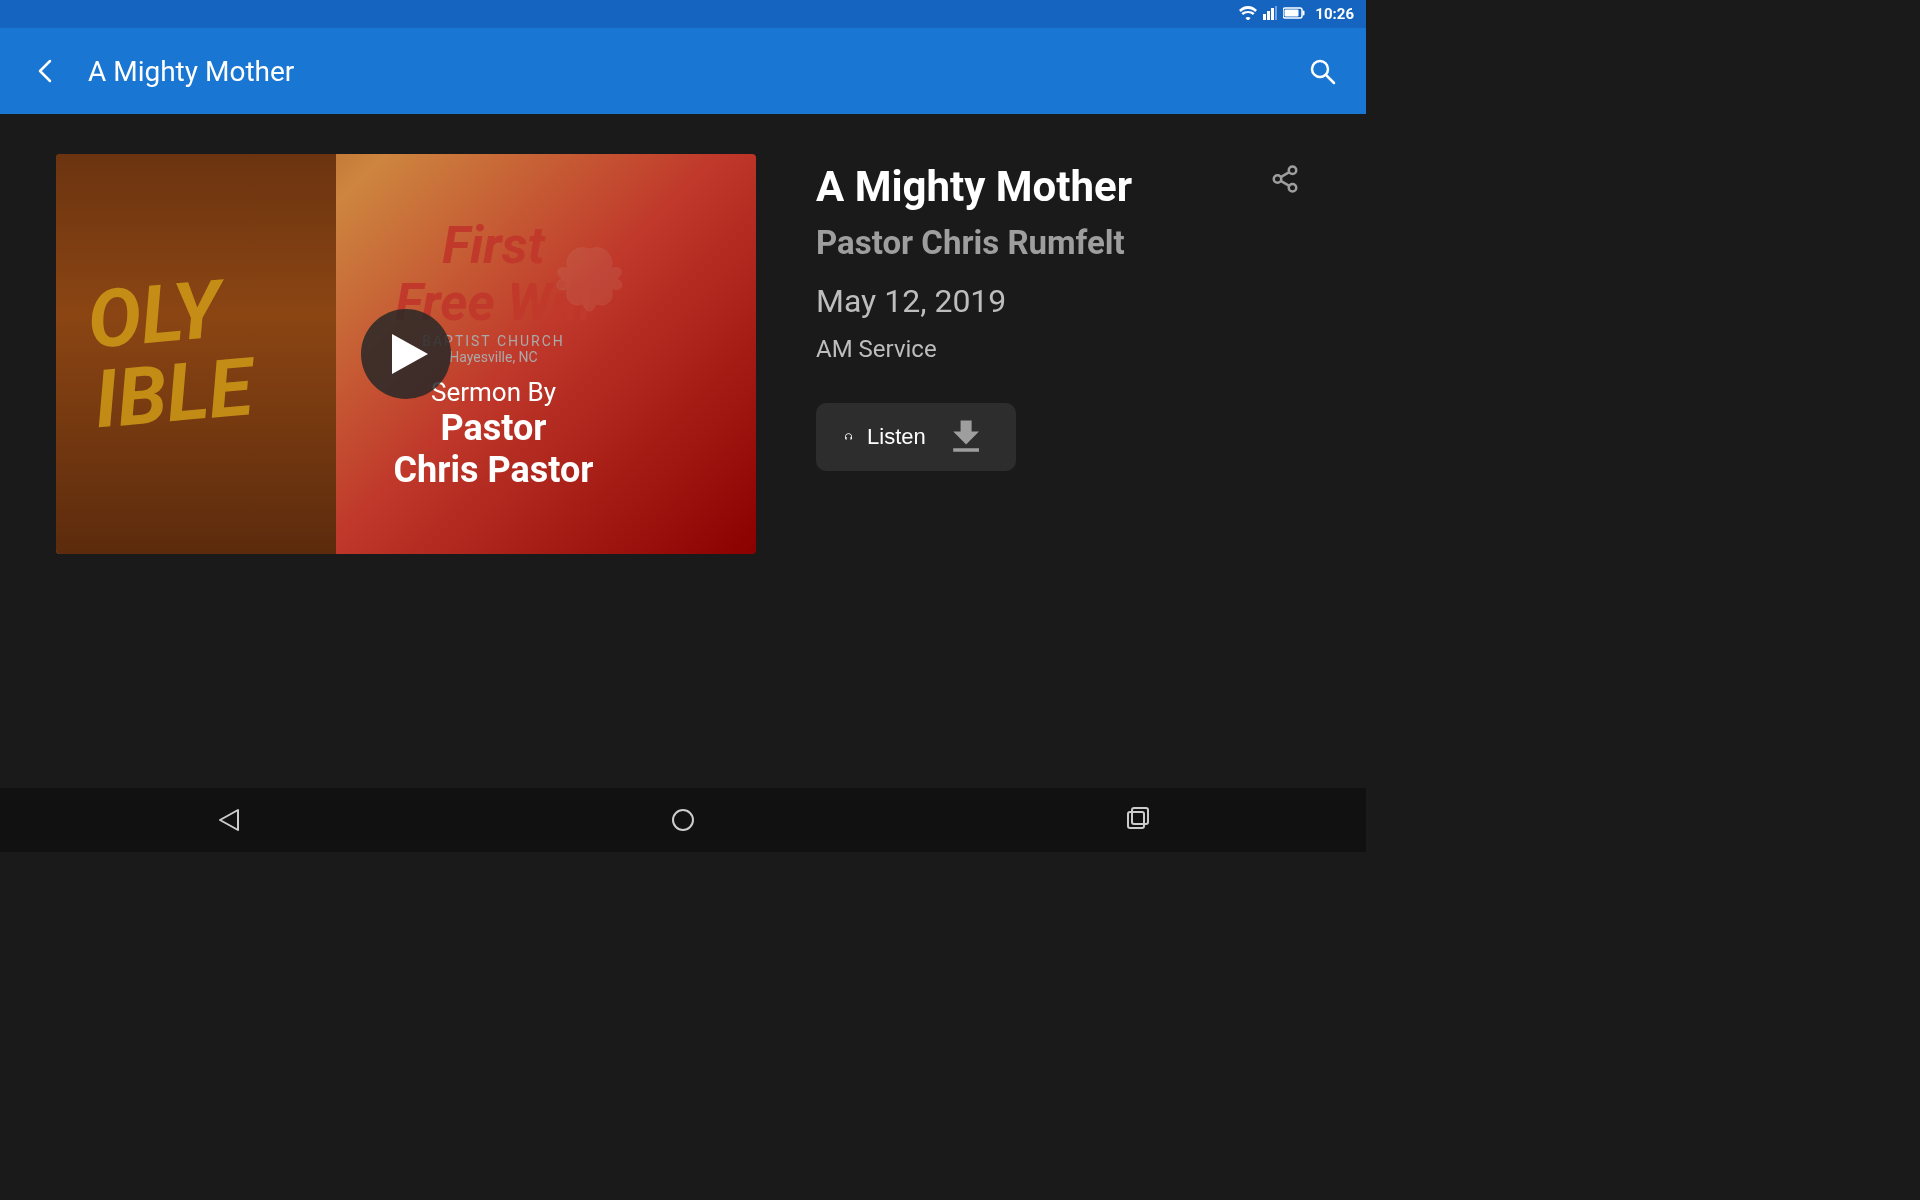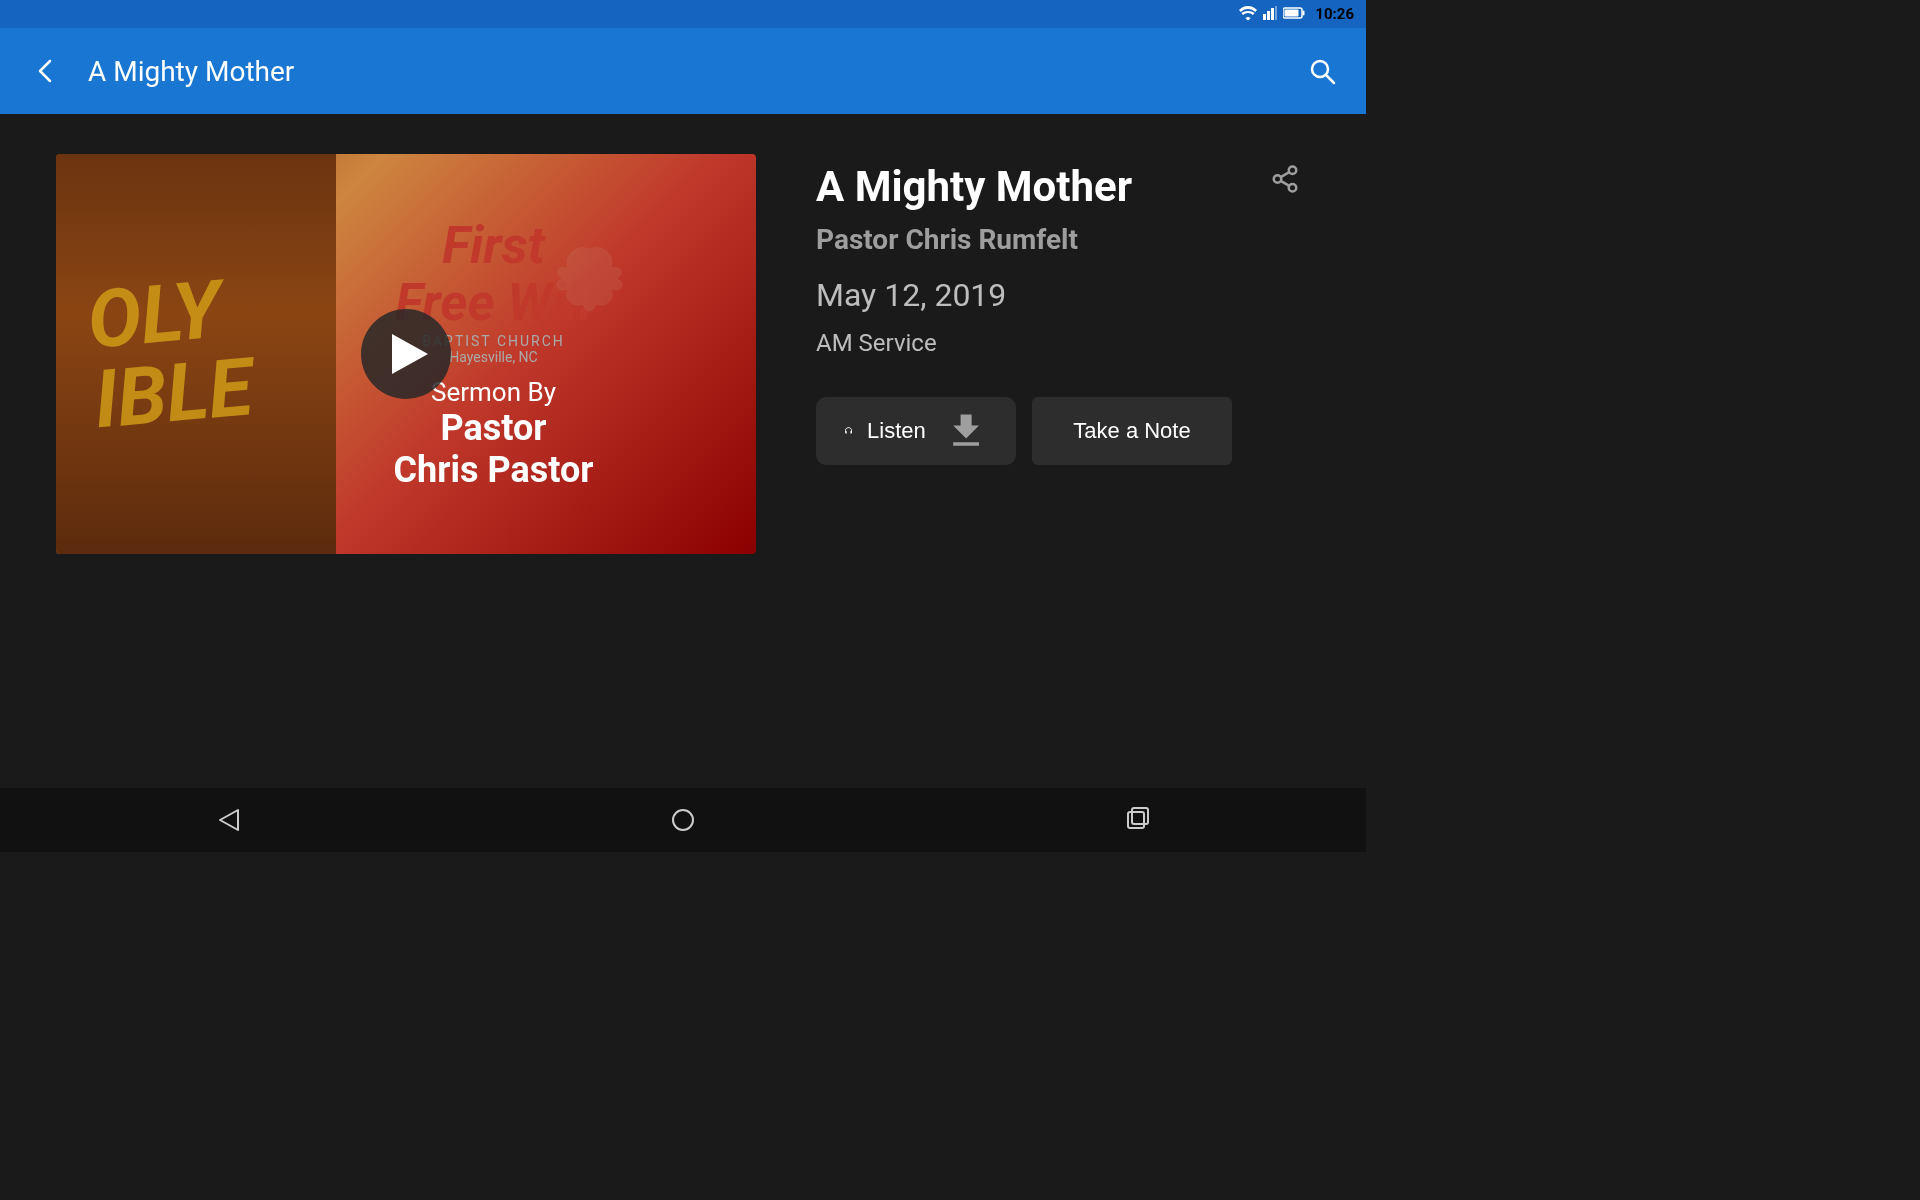--- a/index.html
+++ b/index.html
@@ -213,21 +213,21 @@
     }
 
     #sermon-title {
       font-size: 42px;
       font-weight: bold;
       color: white;
       margin-bottom: 12px;
     }
 
     #pastor-name-info {
-      font-size: 28px;
+      font-size: 33px;
       font-weight: bold;
       color: #9e9e9e;
       margin-bottom: 20px;
     }
 
     #sermon-date {
       font-size: 32px;
       color: #bdbdbd;
       margin-bottom: 15px;
     }
@@ -348,21 +348,21 @@
         <rect x="12" y="0" width="2" height="14" opacity="0.4"></rect>
       </svg>
     </span>
     <span>
       <svg width="22" height="12" viewBox="0 0 22 12" fill="white">
         <rect x="0" y="1" width="19" height="10" rx="2" ry="2" fill="none" stroke="white" stroke-width="1.5"></rect>
         <rect x="19.5" y="3.5" width="2" height="5" rx="1" fill="white"></rect>
         <rect x="1.5" y="2.5" width="14" height="7" rx="1" fill="white"></rect>
       </svg>
     </span>
-    <span style="font-size:15px; font-weight:bold; color:#000000; margin-left:4px;">10:26</span>
+    <span style="font-size:15px; font-weight:bold; color:#ffffff; margin-left:4px;">10:26</span>
   </div>
 </div>
 
 <div id="app-bar">
   <button id="back-button">
     <svg width="28" height="28" viewBox="0 0 28 28" fill="white">
       <path d="M20 4L10 14L20 24" stroke="white" stroke-width="2.5" fill="none" stroke-linecap="round" stroke-linejoin="round"></path>
     </svg>
   </button>
   <span id="app-title">A Mighty Mother</span>
@@ -423,23 +423,20 @@
       <button id="listen-btn" class="action-btn">
         <svg class="headphones-svg" viewBox="0 0 24 24" fill="white">
           <path d="M12 2C7.03 2 3 6.03 3 11v5c0 1.66 1.34 3 3 3h1V12H5v-1c0-3.87 3.13-7 7-7s7 3.13 7 7v1h-2v7h1c1.66 0 3-1.34 3-3v-5c0-4.97-4.03-9-9-9z"></path>
         </svg>
         <span>Listen</span>
         <svg class="download-icon-small" viewBox="0 0 24 24" fill="#9e9e9e" style="margin-left:8px;">
           <path d="M19 9h-4V3H9v6H5l7 7 7-7zM5 18v2h14v-2H5z"></path>
         </svg>
       </button>
 
-      <button id="take-note-btn" class="action-btn">
-        <span>Take a Note</span>
-      </button>
     </div>
   </div>
 </div>
 
 <div id="nav-bar">
   <button class="nav-btn">
     <svg width="28" height="28" viewBox="0 0 28 28" fill="none">
       <polygon points="24,4 6,14 24,24" fill="none" stroke="#ccc" stroke-width="2" stroke-linejoin="round"></polygon>
     </svg>
   </button>

